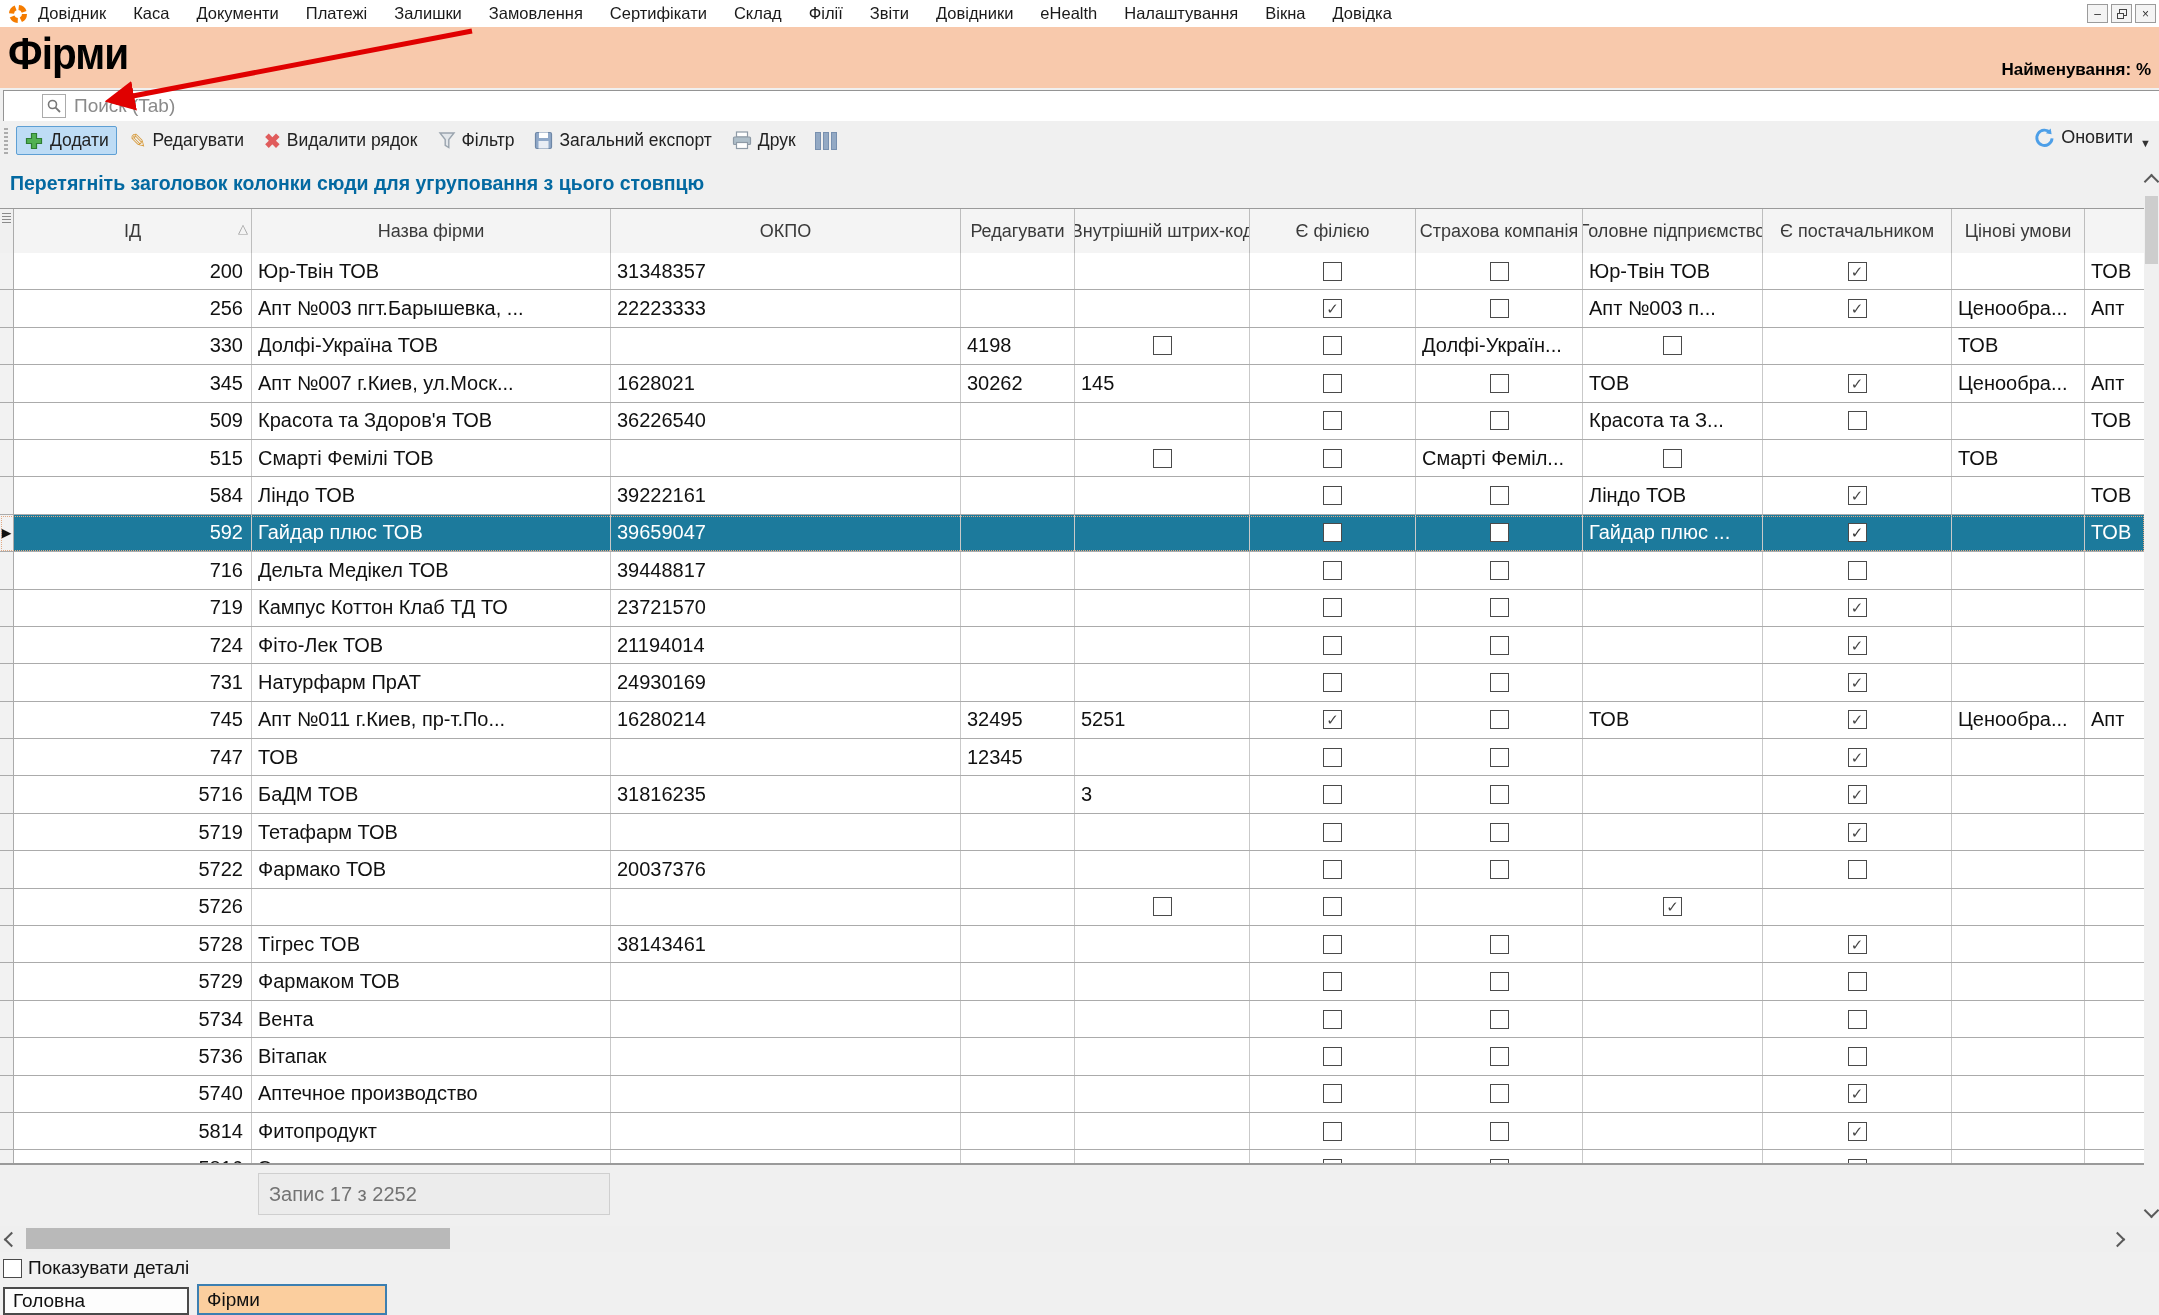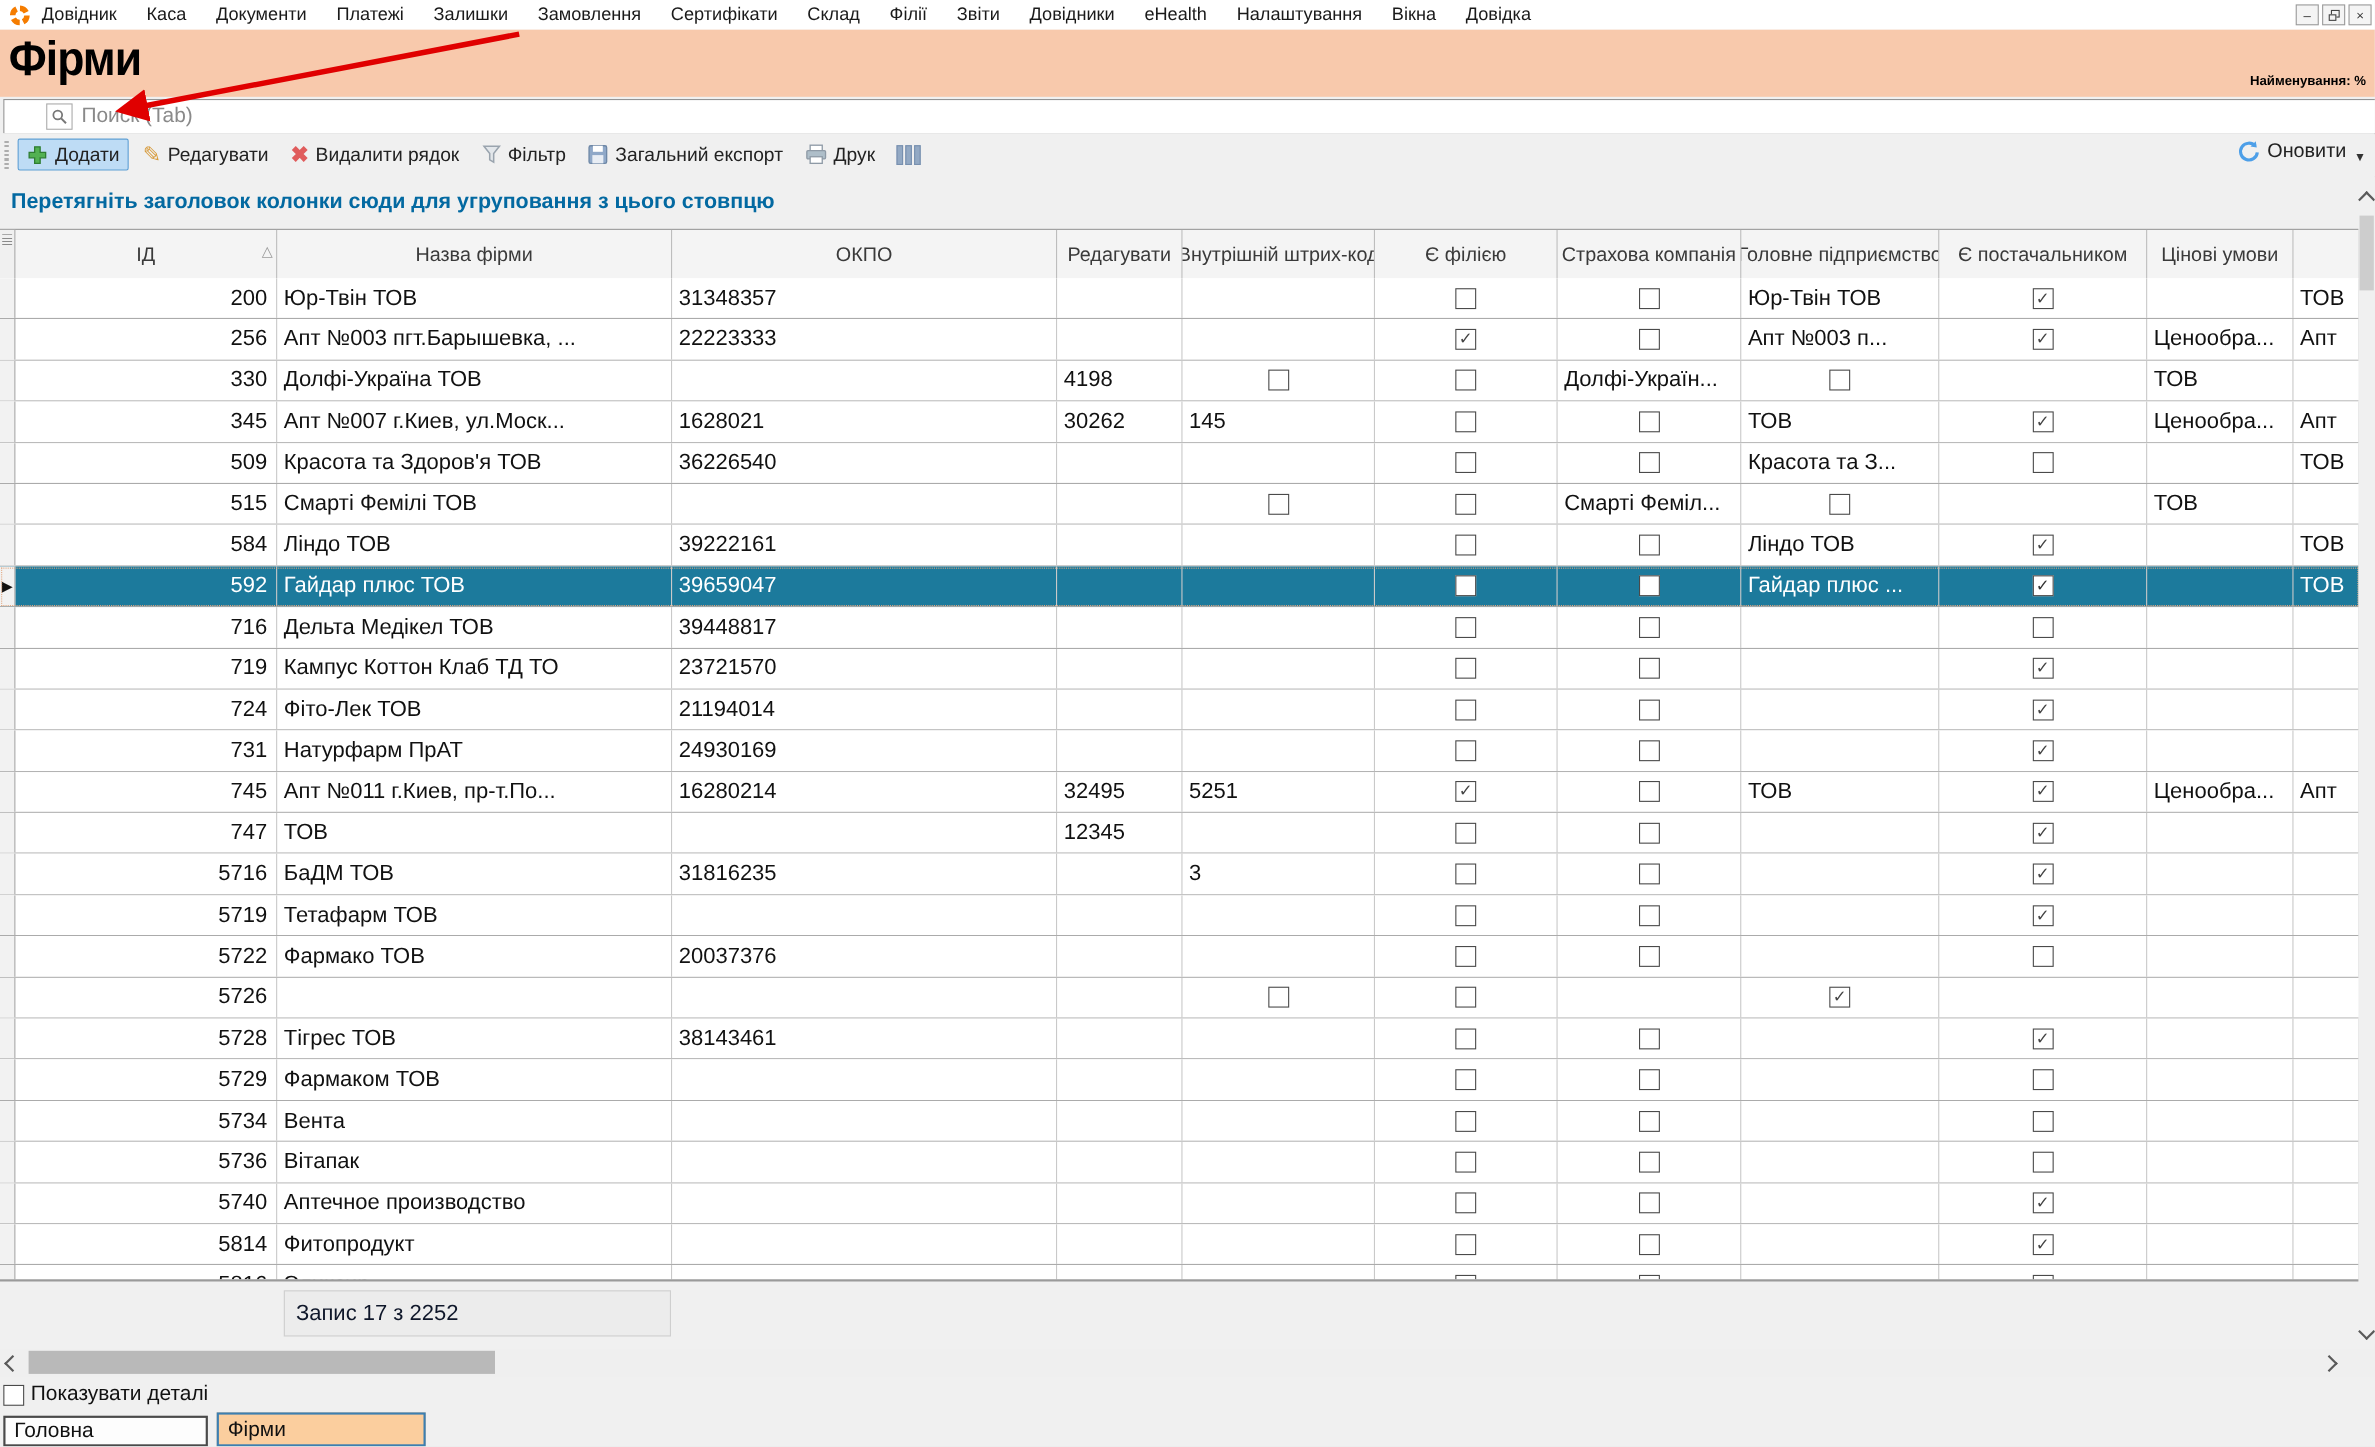--- a/index.html
+++ b/index.html
@@ -15,21 +15,21 @@
   .winbtn{width:19px;height:17px;border:1px solid #9B9B9B;background:#F4F4F4;display:flex;align-items:center;justify-content:center;
           font-size:12px;color:#333;line-height:1;}
   .restore-glyph{position:relative;width:10px;height:10px;}
   .restore-glyph:before{content:"";position:absolute;top:0;right:0;width:6px;height:5px;border:1px solid #444;}
   .restore-glyph:after{content:"";position:absolute;bottom:0;left:0;width:5px;height:4px;border:1px solid #444;background:#F4F4F4;}
 
   
   .titlebar{position:absolute;left:0;top:27px;width:2159px;height:61px;background:#F8C9AC;}
   .pagetitle{position:absolute;left:8px;top:2px;font-size:44px;font-weight:bold;color:#000;
              transform:scaleX(.92);transform-origin:left top;letter-spacing:-1px;}
-  .filterinfo{position:absolute;right:8px;bottom:8px;font-size:12px;font-weight:bold;color:#000;}
+  .filterinfo{position:absolute;right:8px;bottom:8px;font-size:17px;font-weight:bold;color:#000;}
 
   
   .searchwrap{position:absolute;left:3px;top:90px;width:2152px;height:30px;background:#fff;border:1px solid #949494;display:flex;align-items:center;padding-left:36px;}
   .searchicon{width:22px;height:22px;margin-left:2px;border:1px solid #ABABAB;background:#fff;display:flex;align-items:center;justify-content:center;flex:0 0 auto;}
   .searchwrap input{flex:1;border:none;outline:none;font-size:19px;font-family:"Liberation Sans",sans-serif;color:#222;padding:0 8px;background:transparent;}
   .searchwrap input::placeholder{color:#8a8a8a;}
 
   
   .toolbar{position:absolute;left:0;top:121px;width:2159px;height:39px;background:#F0F0F0;border-bottom:1px solid #D5D5D5;
            display:flex;align-items:center;font-size:17.5px;color:#222;}
@@ -66,21 +66,21 @@
   .trow .txt{padding-left:6px;}
   .trow .ctr{justify-content:center;}
   .cb{width:17px;height:17px;border:1.5px solid #4a4a4a;background:#fff;display:flex;align-items:center;justify-content:center;
       font-size:15px;color:#444;line-height:1;}
   .trow.sel{background:#1C7A9C;color:#fff;outline:1px dotted #E2A983;outline-offset:-2px;}
   .trow.sel .ind{background:#F2F2F2;color:#111;}
   .trow.sel .cb{color:#333;}
 
   .gfoot{position:absolute;left:0;top:1163px;width:2145px;height:59px;background:#F0F0F0;border-top:2px solid #9A9A9A;}
   .statusbox{position:absolute;left:258px;top:8px;width:340px;height:40px;background:#ECECEC;border:1px solid #CFCFCF;
-             display:flex;align-items:center;padding-left:10px;font-size:20px;color:#0f172a;}
+             display:flex;align-items:center;padding-left:10px;font-size:20px;color:#737373;}
 
   
   .chev{display:inline-block;width:9px;height:9px;border-left:2px solid #5a5a5a;border-top:2px solid #5a5a5a;}
   .chev.up{transform:rotate(45deg);}
   .chev.down{transform:rotate(225deg);}
   .chev.left{transform:rotate(-45deg);}
   .chev.right{transform:rotate(135deg);}
   .vscroll{position:absolute;right:0;top:170px;width:15px;height:1052px;background:#F0F0F0;}
   .vs-up{position:absolute;top:6px;left:2px;}
   .vs-thumb{position:absolute;top:26px;left:1px;width:13px;height:68px;background:#CDCDCD;}

